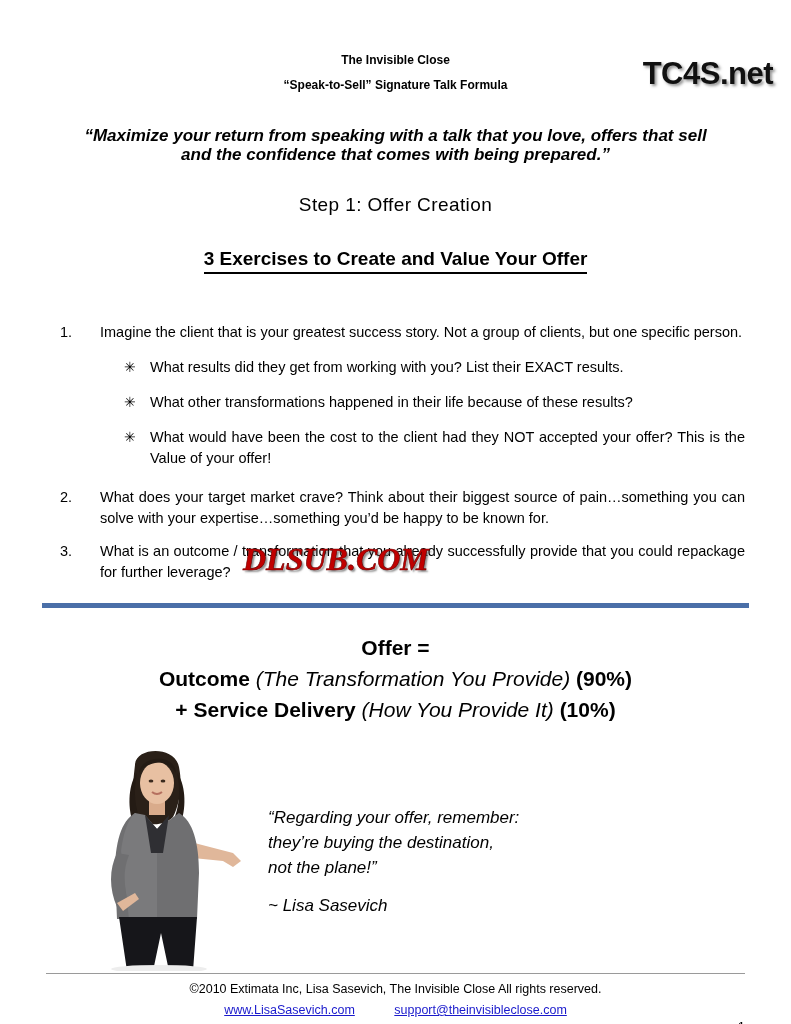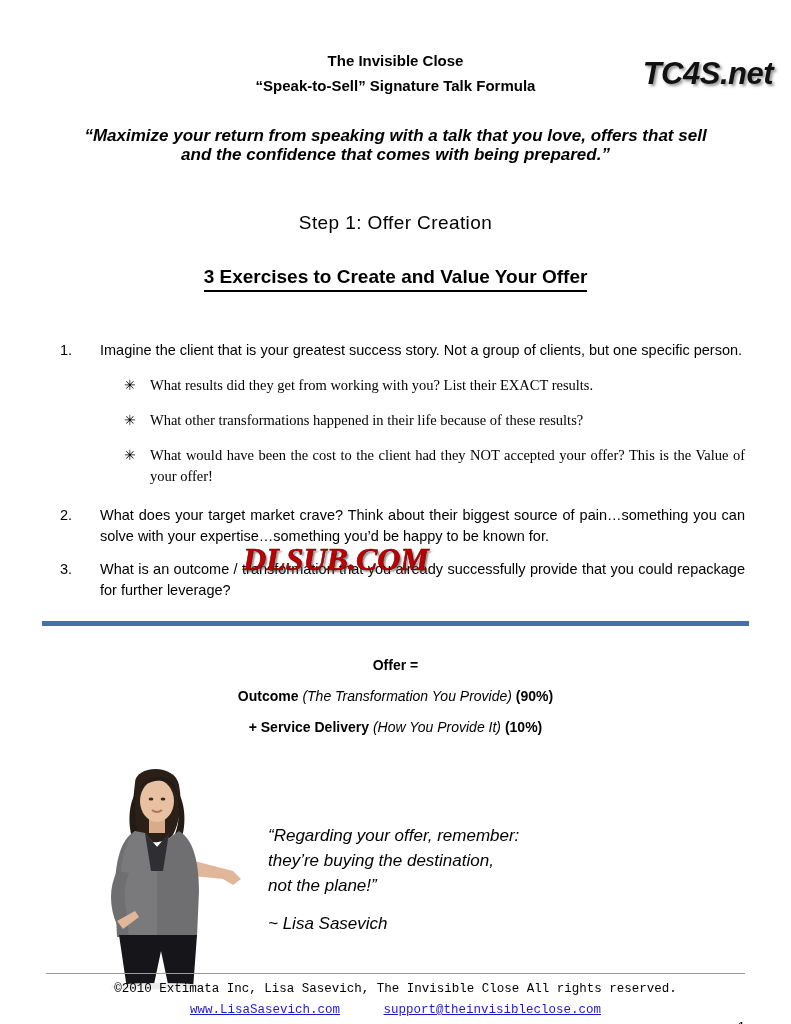--- a/index.html
+++ b/index.html
@@ -27,57 +27,56 @@
   .wm-topright {
     position: absolute;
     top: 8px;
     right: 18px;
     font-family: "Liberation Sans", sans-serif;
     font-weight: bold;
     font-size: 31px;
     color: #111111;
     letter-spacing: -0.5px;
     text-shadow: 2px 2px 3px rgba(120,120,120,0.8);
-    font-style: italic;
   }
   .wm-center {
     position: absolute;
     top: 493px;
     left: 243px;
     font-family: Liberation Serif, serif;
     font-weight: bold;
     font-style: italic;
     font-size: 32px;
     color: #c00000;
     letter-spacing: 0px;
     text-shadow: 2px 2px 2px rgba(80,80,80,0.65);
     -webkit-text-stroke: 0.6px #6b0000;
   }
 
   
   .doc-title {
     text-align: center;
     font-weight: bold;
-    font-size: 15px;
+    font-size: 12px;
     line-height: 25px;
     margin-top: 48px;
   }
   .doc-quote {
     text-align: center;
     font-style: italic;
     font-weight: bold;
     font-size: 17px;
     line-height: 19px;
     margin-top: 28px;
     color: #000;
   }
   .step-line {
     text-align: center;
     font-size: 19px;
-    margin-top: 48px;
+    margin-top: 30px;
     letter-spacing: 0.4px;
   }
   .exercises-head {
     text-align: center;
     font-weight: bold;
     font-size: 19px;
     margin-top: 32px;
   }
   .exercises-head span {
     border-bottom: 2px solid #000;
@@ -115,35 +114,34 @@
   }
   .sub-li .bullet {
     width: 26px;
     flex: 0 0 26px;
     font-size: 14px;
     line-height: 21px;
   }
   .sub-li .txt {
     flex: 1;
     text-align: justify;
-    font-family: Liberation Serif, serif;
   }
 
   
   .divider {
     margin: 20px 42px 0 42px;
     height: 5px;
     background: #4a6fa8;
   }
 
   
   .offer {
     text-align: center;
     margin-top: 24px;
-    font-size: 14px;
+    font-size: 21px;
     line-height: 31px;
     font-weight: bold;
   }
   .offer .ital {
     font-style: italic;
     font-weight: normal;
   }
 
   
   .media-row {
@@ -188,21 +186,20 @@
     border-top: 1px solid #9a9a9a;
   }
   .footer {
     position: absolute;
     left: 0;
     right: 0;
     bottom: 52px;
     text-align: center;
     font-size: 12.5px;
     line-height: 19px;
-    font-family: Liberation Mono, monospace;
   }
   .footer a {
     color: #1a1acc;
     text-decoration: underline;
   }
   .footer .links {
     margin-top: 2px;
   }
   .footer .links a { margin: 0 18px; }
   .page-num {

